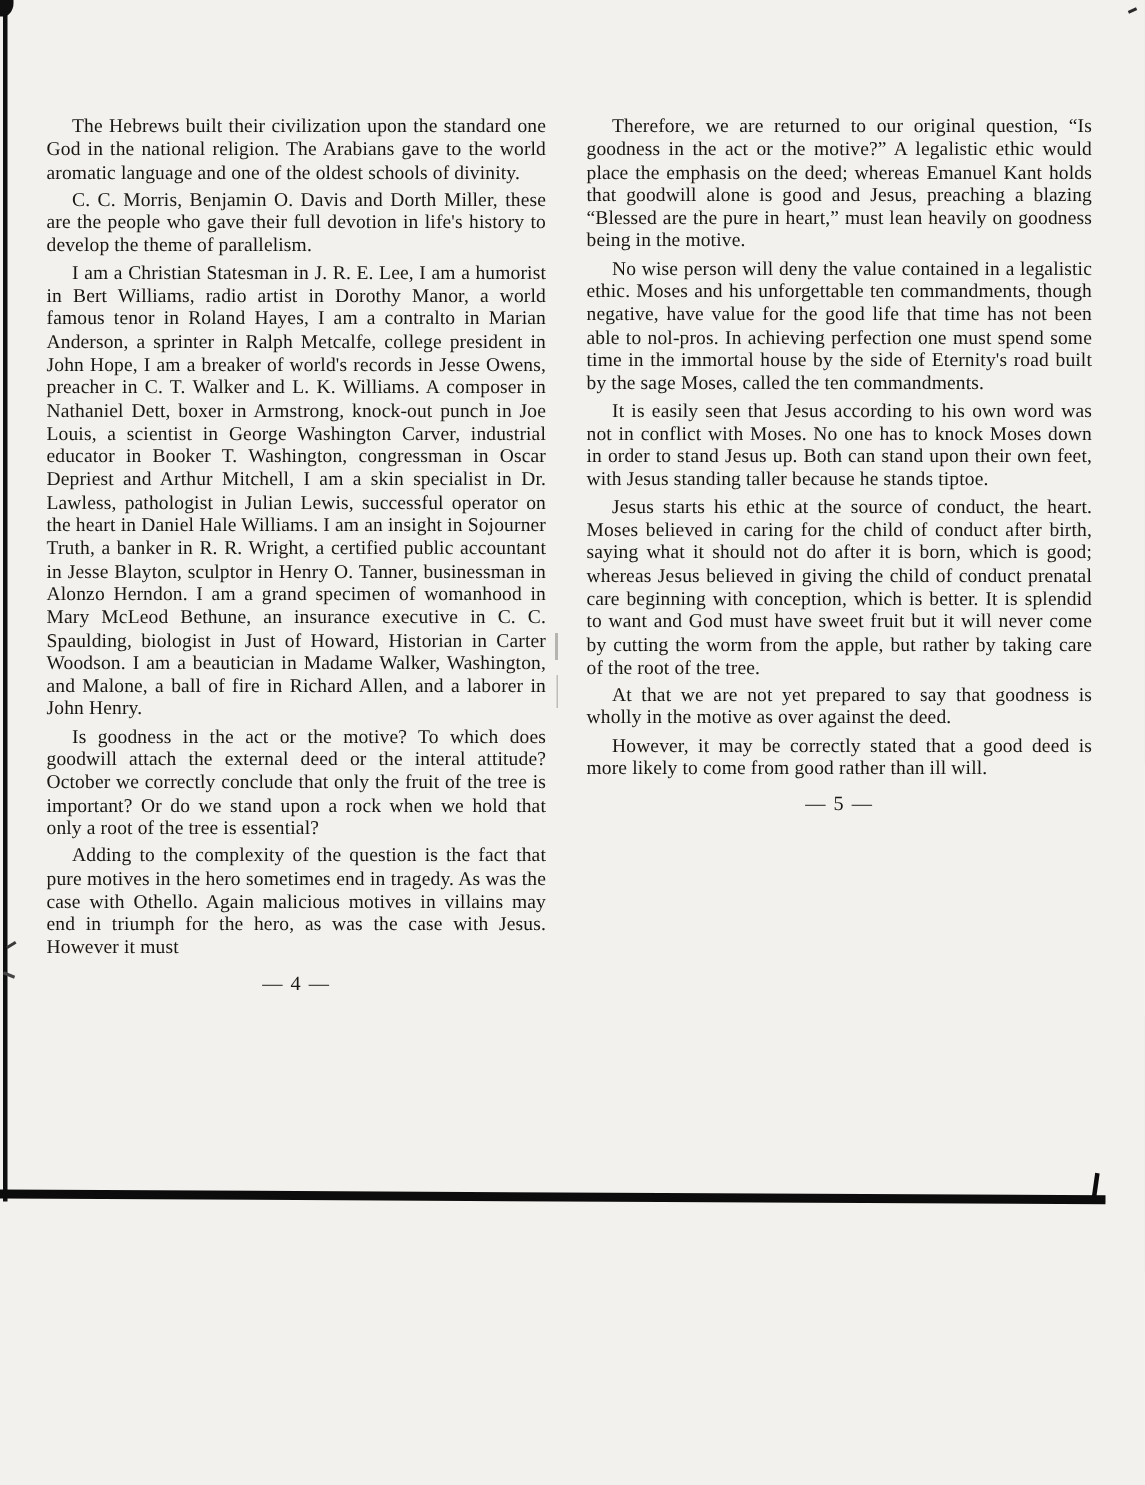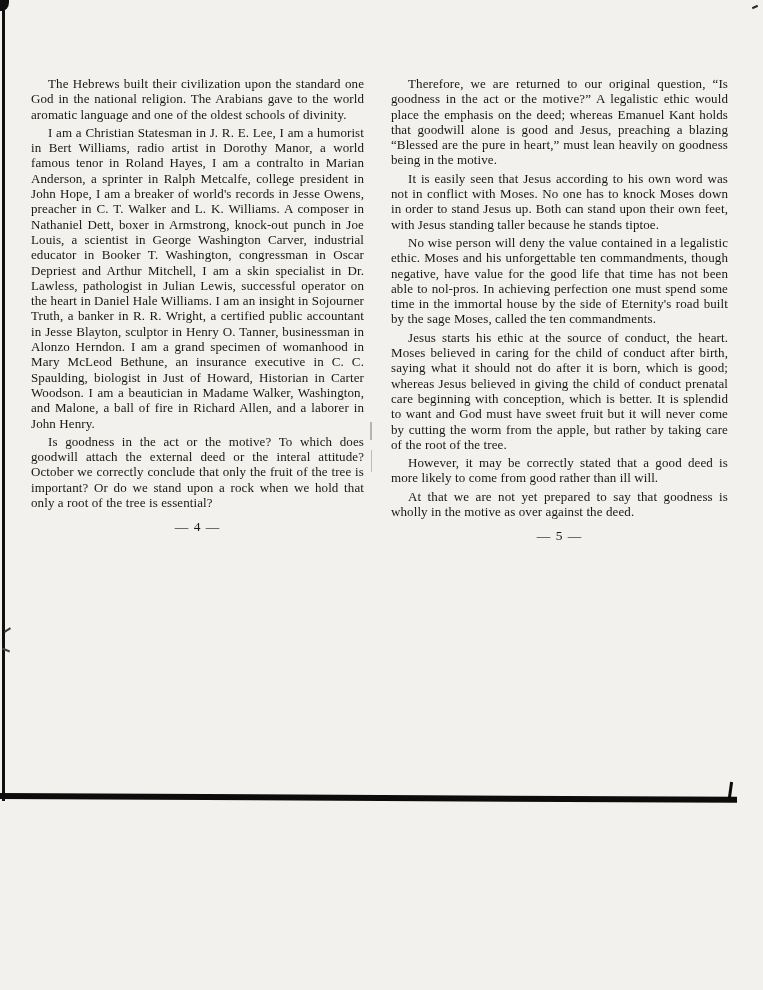--- a/index.html
+++ b/index.html
@@ -77,34 +77,36 @@
   }
 </style>
 </head>
 <body>
 
 <div class="scan-page">
 
   <div class="col col-left">
     <div>
         <p class="para">The Hebrews built their civilization upon the standard one God in the national religion. The Arabians gave to the world aromatic language and one of the oldest schools of divinity.</p>
+        <p class="para">C. C. Morris, Benjamin O. Davis and Dorth Miller, these are the people who gave their full devotion in life's history to develop the theme of parallelism.</p>
         <p class="para">I am a Christian Statesman in J. R. E. Lee, I am a humorist in Bert Williams, radio artist in Dorothy Manor, a world famous tenor in Roland Hayes, I am a contralto in Marian Anderson, a sprinter in Ralph Metcalfe, college president in John Hope, I am a breaker of world's records in Jesse Owens, preacher in C. T. Walker and L. K. Williams. A composer in Nathaniel Dett, boxer in Armstrong, knock-out punch in Joe Louis, a scientist in George Washington Carver, industrial educator in Booker T. Washington, congressman in Oscar Depriest and Arthur Mitchell, I am a skin specialist in Dr. Lawless, pathologist in Julian Lewis, successful operator on the heart in Daniel Hale Williams. I am an insight in Sojourner Truth, a banker in R. R. Wright, a certified public accountant in Jesse Blayton, sculptor in Henry O. Tanner, businessman in Alonzo Herndon. I am a grand specimen of womanhood in Mary McLeod Bethune, an insurance executive in C. C. Spaulding, biologist in Just of Howard, Historian in Carter Woodson. I am a beautician in Madame Walker, Washington, and Malone, a ball of fire in Richard Allen, and a laborer in John Henry.</p>
         <p class="para">Is goodness in the act or the motive? To which does goodwill attach the external deed or the interal attitude? October we correctly conclude that only the fruit of the tree is important? Or do we stand upon a rock when we hold that only a root of the tree is essential?</p>
+        <p class="para">Adding to the complexity of the question is the fact that pure motives in the hero sometimes end in tragedy. As was the case with Othello. Again malicious motives in villains may end in triumph for the hero, as was the case with Jesus. However it must</p>
       </div>
     <div class="page-num">— 4 —</div>
   </div>
 
   <div class="col col-right">
     <div>
         <p class="para">Therefore, we are returned to our original question, “Is goodness in the act or the motive?” A legalistic ethic would place the emphasis on the deed; whereas Emanuel Kant holds that goodwill alone is good and Jesus, preaching a blazing “Blessed are the pure in heart,” must lean heavily on goodness being in the motive.</p>
+        <p class="para">No wise person will deny the value contained in a legalistic ethic. Moses and his unforgettable ten commandments, though negative, have value for the good life that time has not been able to nol-pros. In achieving perfection one must spend some time in the immortal house by the side of Eternity's road built by the sage Moses, called the ten commandments.</p>
         <p class="para">It is easily seen that Jesus according to his own word was not in conflict with Moses. No one has to knock Moses down in order to stand Jesus up. Both can stand upon their own feet, with Jesus standing taller because he stands tiptoe.</p>
-        <p class="para">No wise person will deny the value contained in a legalistic ethic. Moses and his unforgettable ten commandments, though negative, have value for the good life that time has not been able to nol-pros. In achieving perfection one must spend some time in the immortal house by the side of Eternity's road built by the sage Moses, called the ten commandments.</p>
         <p class="para">Jesus starts his ethic at the source of conduct, the heart. Moses believed in caring for the child of conduct after birth, saying what it should not do after it is born, which is good; whereas Jesus believed in giving the child of conduct prenatal care beginning with conception, which is better. It is splendid to want and God must have sweet fruit but it will never come by cutting the worm from the apple, but rather by taking care of the root of the tree.</p>
+        <p class="para">At that we are not yet prepared to say that goodness is wholly in the motive as over against the deed.</p>
         <p class="para">However, it may be correctly stated that a good deed is more likely to come from good rather than ill will.</p>
-        <p class="para">At that we are not yet prepared to say that goodness is wholly in the motive as over against the deed.</p>
       </div>
     <div class="page-num">— 5 —</div>
   </div>
 
   <div class="artifact edge-left"></div>
   <div class="artifact corner-topleft"></div>
   <div class="artifact speck-topright"></div>
   <div class="artifact bottom-band"></div>
   <div class="artifact bottom-band-tick"></div>
   <div class="artifact gutter-mark-1"></div>

